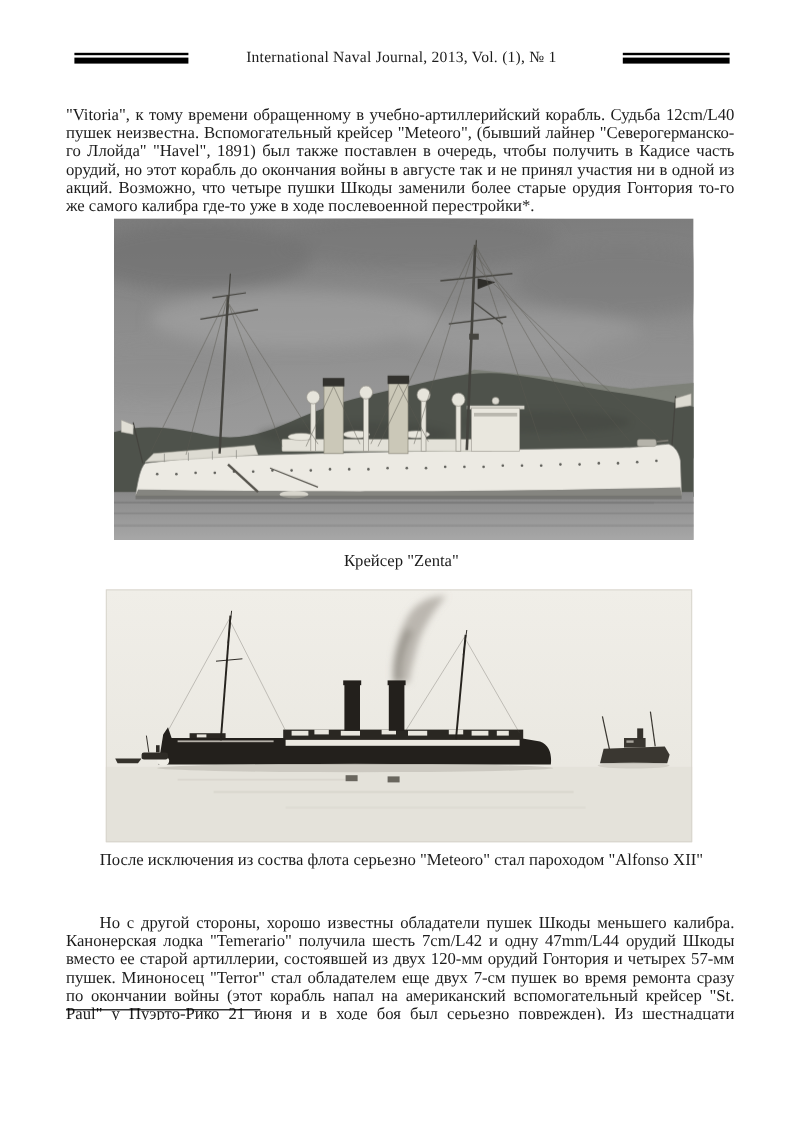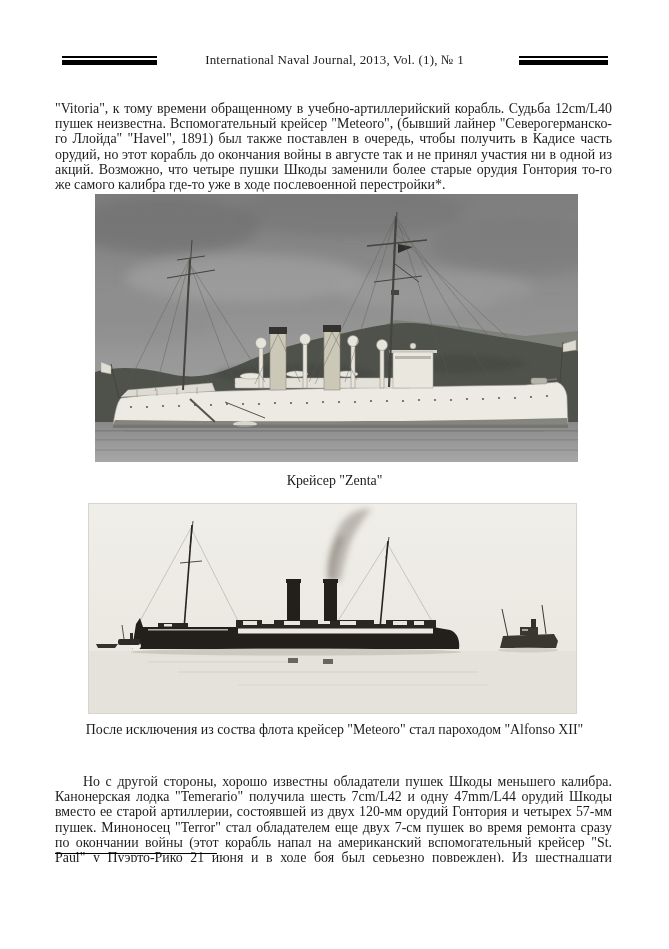--- a/index.html
+++ b/index.html
@@ -1,17 +1,17 @@
 <!DOCTYPE html>
 <html lang="ru"><head>
 <meta charset="utf-8">
 <style>
   html,body{margin:0;padding:0;background:#ffffff;}
   .page{
-    position:relative;width:669px;height:846px;margin:16px auto;background:#ffffff;
+    position:relative;width:669px;height:846px;margin:4px auto;background:#ffffff;
     font-family:"Liberation Serif","DejaVu Serif",serif;color:#1c1c1c;overflow:hidden;
   }
   
   .journal-title{position:absolute;top:36px;left:0;right:0;text-align:center;font-size:13px;letter-spacing:.2px;}
   .rule{position:absolute;}
   .rule .thin{height:1.5px;background:#000;}
   .rule .thick{height:5px;background:#000;}
   .rule.header .thin{margin-bottom:2px;}
   .rule.footer .thick{margin-bottom:3px;}
   .rule-h-left{left:62px;top:40px;width:95px;}
@@ -289,21 +289,21 @@
       <line x1="458" y1="131" x2="454" y2="102" stroke="#3a3731" stroke-width="1"></line>
       <rect x="434" y="126" width="6" height="2" fill="#d9d6cd" opacity="0.7"></rect>
       <ellipse cx="440" cy="147" rx="30" ry="2.5" fill="#c9c6bd" opacity="0.7"></ellipse>
 
       <ellipse cx="208" cy="149" rx="165" ry="3.5" fill="#c6c3ba" opacity="0.8"></ellipse>
       <rect x="200" y="155" width="10" height="5" fill="#4a473f" opacity="0.8"></rect>
       <rect x="235" y="156" width="10" height="5" fill="#4a473f" opacity="0.8"></rect>
       <rect x="0.5" y="0.5" width="488" height="210" fill="none" stroke="#d8d5cc" stroke-width="1"></rect>
     </svg>
   </figure>
-  <div class="caption cap2">После исключения из соства флота крейсер "Meteoro" стал пароходом "Alfonso XII"</div>
+  <div class="caption cap2">После исключения из соства флота серьезно "Meteoro" стал пароходом "Alfonso XII"</div>
 
   <p class="par par2">Но с другой стороны, хорошо известны обладатели пушек Шкоды меньшего калибра. Канонерская лодка "Temerario" получила шесть 7cm/L42 и одну 47mm/L44 орудий Шкоды вместо ее старой артиллерии, состоявшей из двух 120-мм орудий Гонтория и четырех 57-мм пушек. Миноносец "Terror" стал обладателем еще двух 7-см пушек во время ремонта сразу по окончании войны (этот корабль напал на американский вспомогательный крейсер "St. Paul" у Пуэрто-Рико 21 июня и в ходе боя был серьезно поврежден). Из шестнадцати полученных</p>
 
   <div class="footnote-rule"></div>
   <p class="footnote"><sup>*</sup> <span>Четыре 120-мм орудия Шкоды действительно были установлены на "Meteoro", но не вместо Hontoria.</span></p>
 
   <div class="rule footer rule-f-left">
       <div class="thick"></div>
       <div class="thin"></div>
     </div>

